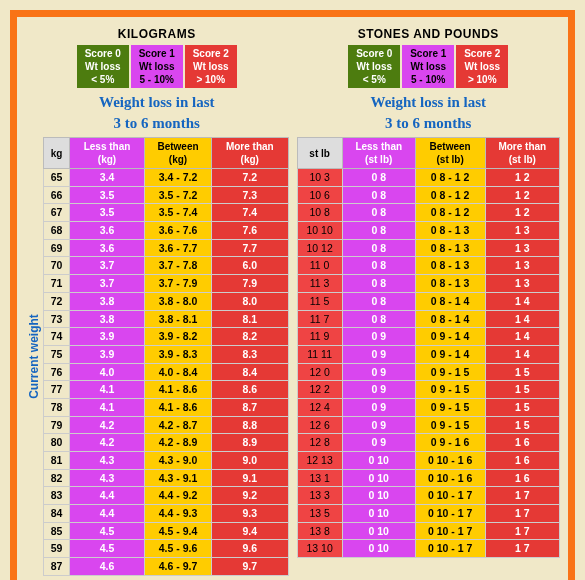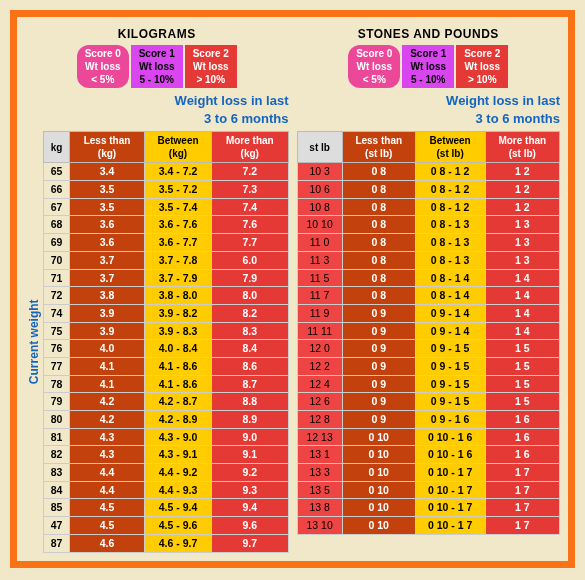--- a/index.html
+++ b/index.html
@@ -38,31 +38,32 @@
       margin-bottom: 4px;
     }
     .score-box {
       padding: 2px 6px;
       text-align: center;
       font-size: 10px;
       font-weight: bold;
       line-height: 1.3;
       min-width: 52px;
     }
-    .score-green { background: #ec4899; color: white; border-radius: 12px; }
+    .score-green { background: #4d7c0f; color: white; }
     .score-yellow { background: #d946ef; color: black; }
     .score-red { background: #e53935; color: white; }
 
     .sub-title {
-      text-align: right;
+      text-align: center;
       font-weight: bold;
-      font-size: 13px;
+      font-size: 15px;
       color: #1565c0;
       margin-bottom: 3px;
       line-height: 1.4;
+      font-family: Liberation Serif, serif;
     }
 
     table {
       width: 100%;
       border-collapse: collapse;
       font-size: 10.5px;
     }
     th {
       background: #ddd;
       text-align: center;
@@ -72,21 +73,21 @@
       line-height: 1.3;
       font-size: 10px;
     }
     td {
       text-align: center;
       padding: 1px 3px;
       border: 1px solid #ccc;
       line-height: 1.4;
     }
     .col-kg { background: #f0e8c8; font-weight: bold; }
-    .col-less { background: #c2410c; color: white; font-weight: bold; margin-left: 28px; }
+    .col-less { background: #d946ef; color: white; font-weight: bold; margin-left: 28px; }
     .col-between { background: #ffcc00; color: black; font-weight: bold; margin-left: 46px; }
     .col-more { background: #e53935; color: white; font-weight: bold; }
     .col-stlb { background: #ef4444; font-weight: normal; margin-top: 8px; }
 
     .current-weight-label {
       writing-mode: vertical-lr;
       transform: rotate(180deg);
       font-weight: bold;
       color: #1565c0;
       font-size: 12px;
@@ -181,20 +182,26 @@
     <td class="col-between">3.7 - 7.9</td>
     <td class="col-more">7.9</td>
   </tr>
               <tr>
     <td class="col-kg">72</td>
     <td class="col-less">3.8</td>
     <td class="col-between">3.8 - 8.0</td>
     <td class="col-more">8.0</td>
   </tr>
               <tr>
+    <td class="col-kg">73</td>
+    <td class="col-less">3.8</td>
+    <td class="col-between">3.8 - 8.1</td>
+    <td class="col-more">8.1</td>
+  </tr>
+              <tr>
     <td class="col-kg">74</td>
     <td class="col-less">3.9</td>
     <td class="col-between">3.9 - 8.2</td>
     <td class="col-more">8.2</td>
   </tr>
               <tr>
     <td class="col-kg">75</td>
     <td class="col-less">3.9</td>
     <td class="col-between">3.9 - 8.3</td>
     <td class="col-more">8.3</td>
@@ -253,21 +260,21 @@
     <td class="col-between">4.4 - 9.3</td>
     <td class="col-more">9.3</td>
   </tr>
               <tr>
     <td class="col-kg">85</td>
     <td class="col-less">4.5</td>
     <td class="col-between">4.5 - 9.4</td>
     <td class="col-more">9.4</td>
   </tr>
               <tr>
-    <td class="col-kg">47</td>
+    <td class="col-kg">59</td>
     <td class="col-less">4.5</td>
     <td class="col-between">4.5 - 9.6</td>
     <td class="col-more">9.6</td>
   </tr>
               <tr>
     <td class="col-kg">87</td>
     <td class="col-less">4.6</td>
     <td class="col-between">4.6 - 9.7</td>
     <td class="col-more">9.7</td>
   </tr>
@@ -325,20 +332,26 @@
     <td class="col-between">0 8 - 1 2</td>
     <td class="col-more">1 2</td>
   </tr>
               <tr>
     <td class="col-stlb">10 10</td>
     <td class="col-less">0 8</td>
     <td class="col-between">0 8 - 1 3</td>
     <td class="col-more">1 3</td>
   </tr>
               <tr>
+    <td class="col-stlb">10 12</td>
+    <td class="col-less">0 8</td>
+    <td class="col-between">0 8 - 1 3</td>
+    <td class="col-more">1 3</td>
+  </tr>
+              <tr>
     <td class="col-stlb">11 0</td>
     <td class="col-less">0 8</td>
     <td class="col-between">0 8 - 1 3</td>
     <td class="col-more">1 3</td>
   </tr>
               <tr>
     <td class="col-stlb">11 3</td>
     <td class="col-less">0 8</td>
     <td class="col-between">0 8 - 1 3</td>
     <td class="col-more">1 3</td>

